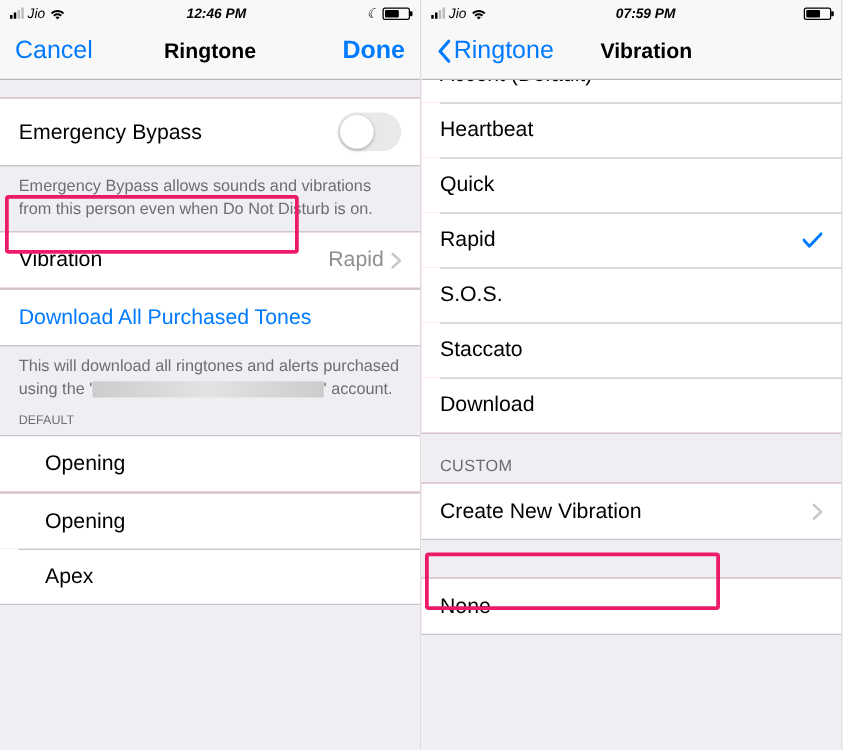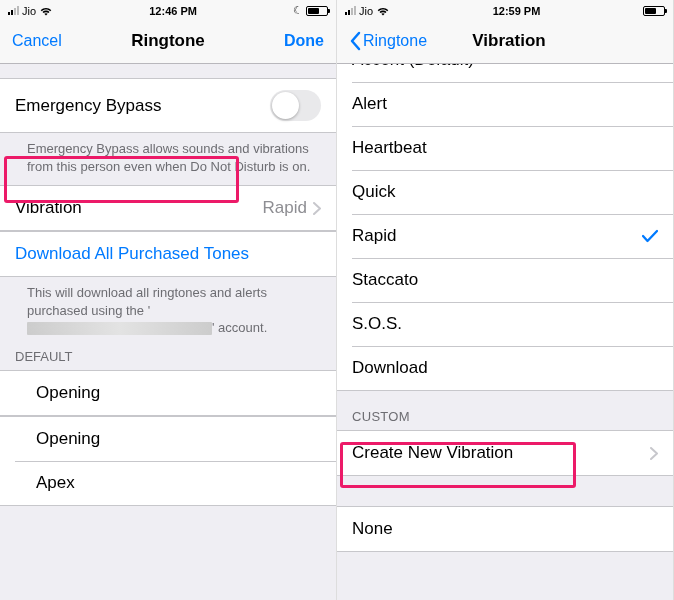--- a/index.html
+++ b/index.html
@@ -1,54 +1,54 @@
 <!DOCTYPE html>
 <html><head>
   <meta charset="utf-8">
   <style>
     * { margin: 0; padding: 0; box-sizing: border-box; font-family: -apple-system, "Helvetica Neue", Helvetica, Arial, sans-serif; }
     body { display: flex; width: 674px; height: 600px; background: #fff; overflow: hidden; }
     .screen { width: 337px; height: 600px; background: #efeef3; display: flex; flex-direction: column; overflow: hidden; border-right: 0.5px solid #ddd; }
     .screen:last-child { border-right: none; }
-    .status-bar { display: flex; align-items: center; justify-content: space-between; padding: 4px 8px 3px; height: 20px; background: #f8f8f8; font-size: 11px; color: #000; }
+    .status-bar { display: flex; align-items: center; justify-content: space-between; padding: 4px 8px 3px; height: 20px; background: #f8f8f8; font-size: 11px; color: #000; font-style: italic; }
     .sb-left, .sb-right { display: flex; align-items: center; gap: 3px; }
     .sb-center { font-weight: 600; font-size: 11px; }
     .signal { display: flex; align-items: flex-end; gap: 1px; }
     .signal span { width: 2px; background: #000; display: inline-block; }
     .signal span.empty { background: #bbb; }
     .signal .b1{height:3px}.signal .b2{height:5px}.signal .b3{height:7px}.signal .b4{height:9px}
     .carrier { font-size: 11px; }
     .wifi { position: relative; width: 14px; height: 10px; }
     .wifi svg { width: 14px; height: 10px; }
     .battery { width: 22px; height: 10px; border: 1px solid #000; border-radius: 2px; position: relative; }
     .battery::after { content:""; position:absolute; right:-3px; top:2.5px; width:2px; height:4px; background:#000; border-radius:0 1px 1px 0; }
     .battery .lvl { position:absolute; left:1px; top:1px; bottom:1px; width:55%; background:#000; border-radius:1px; }
     .moon { font-size: 11px; }
     .nav-bar { display:flex; align-items:center; justify-content:space-between; padding:8px 12px 10px; border-bottom: 0.5px solid #b8b7bc; background:#f8f8f8; height:44px; }
     .nav-left, .nav-right { min-width:70px; display:flex; align-items:center; }
     .nav-right { justify-content:flex-end; }
     .nav-title { font-weight:600; font-size:17px; }
-    .nav-btn { color:#007aff; font-size:16px; }
+    .nav-btn { color:#007aff; font-size:20px; }
     .nav-btn.bold { font-weight:600; }
     .back { display:flex; align-items:center; gap:2px; }
     .back svg { width:12px; height:20px; }
     .content { flex:1; overflow:hidden; }
     .cell { background:#fff; border-top:0.5px solid #c7c7cb; border-bottom:0.5px solid #c7c7cb; padding: 11px 15px; display:flex; align-items:center; justify-content:space-between; min-height:44px; font-size:17px; position:relative; }
     .cell + .cell { border-top:none; }
     .cell.inset { padding-left: 36px; }
     .cell .label { color:#000; }
     .cell .val { color:#8e8e93; margin-left:auto; padding-right:6px; }
     .cell .link { color:#007aff; }
     .chev { color:#c7c7cc; }
     .chev svg { width:8px; height:13px; display:block; }
     .check { color:#007aff; }
     .check svg { width:16px; height:14px; display:block; }
     .header { color:#6d6d72; font-size:13px; padding: 18px 15px 6px; text-transform: uppercase; letter-spacing:0.3px; }
-    .header.low { text-transform:none; font-size:13px; letter-spacing:0; }
-    .footer { color:#6d6d72; font-size:13px; padding: 7px 15px 4px; line-height:1.35;margin-left:12px; }
+    .header.low { text-transform:none; font-size:10px; letter-spacing:0; }
+    .footer { color:#6d6d72; font-size:13px; padding: 7px 15px 4px; line-height:1.35; }
     .toggle { width:51px; height:31px; border-radius:16px; background:#e9e9eb; position:relative; }
     .toggle .knob { width:27px; height:27px; background:#fff; border-radius:50%; position:absolute; top:2px; left:2px; box-shadow:0 1px 3px rgba(0,0,0,0.3); }
     .list { background:#f9a8d4; border-top:0.5px solid #c7c7cb; border-bottom:0.5px solid #c7c7cb; }
     .list .cell { border:none; }
     .list .cell + .cell::before { content:""; position:absolute; top:0; left:15px; right:0; height:0.5px; background:#c7c7cb; }
     .hl { position:absolute; border:3px solid #ec1a68; border-radius:3px; pointer-events:none; z-index:10; }
     .hl1 { top:156px; left:4px; width:235px; height:47px; }
     .hl2 { top:442px; left:340px; width:236px; height:46px; }
     .redact { display:inline-block; width:185px; height:13px; background:linear-gradient(90deg,#ccc,#e3e3e3,#ccc); vertical-align:middle; border-radius:1px; filter:blur(0.4px); }
     .clipped { margin-top:-27px; }
@@ -146,21 +146,21 @@
           <span class="b3 empty"></span>
           <span class="b4 empty"></span>
       </div>
       <span class="carrier">Jio</span>
       <span class="wifi">
         <svg viewBox="0 0 14 10">
             <path d="M7 9.5 L5.3 7.8 C6.2 6.9 7.8 6.9 8.7 7.8 Z M3.5 6 C5.4 4.1 8.6 4.1 10.5 6 L9.4 7.1 C8.1 5.8 5.9 5.8 4.6 7.1 Z M1.7 4.2 C4.6 1.3 9.4 1.3 12.3 4.2 L11.2 5.3 C8.9 3 5.1 3 2.8 5.3 Z" fill="#000"></path>
           </svg>
       </span>
     </div>
-    <div class="sb-center">12:59 PM</div>
+    <div class="sb-center">07:59 PM</div>
     <div class="sb-right">
       <div class="battery">
           <div class="lvl"></div>
         </div>
     </div>
   </div>
   <div class="nav-bar">
     <div class="nav-left">
       <span class="nav-btn back">
         <svg viewBox="0 0 12 20">
@@ -170,42 +170,39 @@
       </span>
     </div>
     <div class="nav-title">Vibration</div>
     <div class="nav-right"></div>
   </div>
   <div class="content">
     <div class="list clipped" id="standard-list">
       <div class="cell">
         <span class="label">Accent (Default)</span>
       </div>
-    <div class="cell">
-          <span class="label">Alert</span>
-        </div>
         <div class="cell">
           <span class="label">Heartbeat</span>
         </div>
         <div class="cell">
           <span class="label">Quick</span>
         </div>
         <div class="cell">
           <span class="label">Rapid</span>
           <span class="check">
             <svg viewBox="0 0 16 14">
               <path d="M1 7 L5.5 12 L15 2" stroke="#007aff" stroke-width="2.3" fill="none" stroke-linecap="round" stroke-linejoin="round"></path>
             </svg>
           </span>
         </div>
         <div class="cell">
+          <span class="label">S.O.S.</span>
+        </div>
+        <div class="cell">
           <span class="label">Staccato</span>
-        </div>
-        <div class="cell">
-          <span class="label">S.O.S.</span>
         </div>
         <div class="cell">
           <span class="label">Download</span>
         </div>
       </div>
     <div class="header">CUSTOM</div>
     <div class="list">
       <div class="cell">
         <span class="label">Create New Vibration</span>
         <span class="chev">

